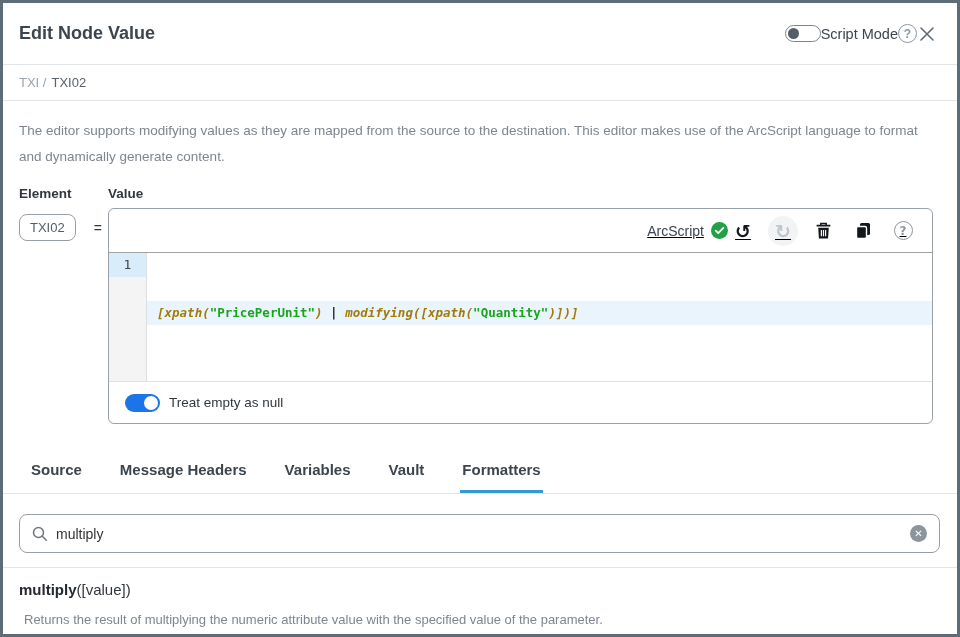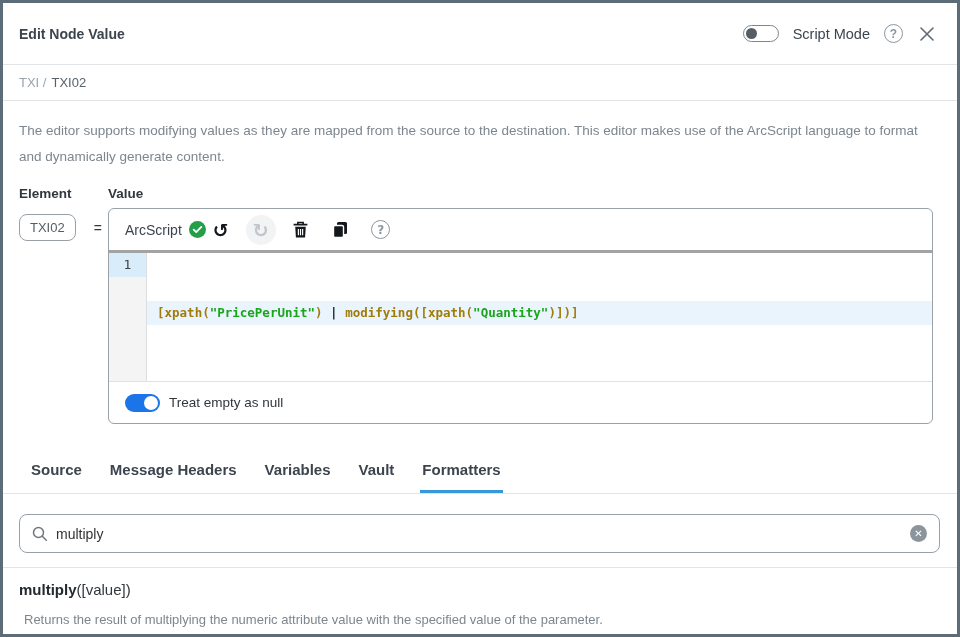--- a/index.html
+++ b/index.html
@@ -3,22 +3,22 @@
 <meta charset="utf-8">
 <style>
   * { box-sizing: border-box; margin: 0; padding: 0; }
   html,body { background:#fff; }
   body { font-family: "Liberation Sans", sans-serif; width:960px; height:637px; }
 
   .dialog { width:960px; height:637px; border:3px solid #5d6c79; background:#fff; overflow:hidden; position:relative; }
 
   
   .hdr { height:62px; display:flex; align-items:center; justify-content:space-between; padding:0 20px 0 16px; border-bottom:1px solid #e2e5e8; }
-  .title { font-size:14px; font-weight:bold; color:#3c454e; }
-  .hdr-right { display:flex; align-items:center; gap:14px; }
+  .title { font-size:18px; font-weight:bold; color:#3c454e; }
+  .hdr-right { display:flex; align-items:center; }
   .toggle-off { width:36px; height:17px; border:1.5px solid #7d868e; border-radius:9px; position:relative; display:inline-block; background:#fff; cursor:pointer; }
   .toggle-off .knob { position:absolute; left:2px; top:1.5px; width:11px; height:11px; border-radius:50%; background:#555e66; }
   .script-mode-label { font-size:14.5px; color:#3c454e; }
   .help-circ { width:19px; height:19px; border:1.4px solid #8d969e; border-radius:50%; color:#8d969e; font-size:12px; display:inline-flex; align-items:center; justify-content:center; cursor:pointer; font-weight:bold; }
   .close-x { width:20px; height:20px; cursor:pointer; display:inline-flex; align-items:center; justify-content:center; }
 
   
   .breadcrumb { height:36px; display:flex; align-items:center; padding:0 16px; border-bottom:1px solid #e2e5e8; font-size:13px; }
   .crumb-light { color:#9aa3ab; }
   .crumb-dark { color:#596168; margin-left:5px; }
@@ -30,42 +30,42 @@
   .map-area { padding:6px 24px 0 16px; }
   .map-labels { display:flex; font-size:13.5px; font-weight:bold; color:#31373d; margin-bottom:7px; }
   .map-labels .lbl-element { width:89px; }
   .map-row { display:flex; align-items:flex-start; }
   .el-col { display:flex; align-items:center; width:89px; flex:none; padding-top:6px; }
   .chip { border:1px solid #98a0a7; border-radius:8px; padding:5px 10px; font-size:13px; color:#555d64; background:#fff; }
   .eq { margin-left:18px; font-size:14px; color:#31373d; }
 
   
   .editor { flex:1; border:1px solid #9aa1a8; border-radius:6px; overflow:hidden; background:#fff; }
-  .ed-hdr { height:44px; display:flex; align-items:center; justify-content:flex-start; padding:0 14px 0 16px; border-bottom:3px solid #a3a3a3; }
+  .ed-hdr { height:44px; display:flex; align-items:center; justify-content:flex-end; padding:0 14px 0 16px; border-bottom:1px solid #a3a3a3;text-decoration:underline; }
   .ed-lang { display:flex; align-items:center; gap:7px; font-size:14px; color:#3c454e; }
   .ed-tools { display:flex; align-items:center; gap:10px; }
   .tool-btn { width:30px; height:30px; border:none; background:transparent; display:inline-flex; align-items:center; justify-content:center; cursor:pointer; border-radius:50%; font-size:19px; font-weight:bold; color:#14181c; font-family:"DejaVu Sans", sans-serif; }
   .tool-btn.disabled { background:#f1f3f4; color:#c0c6cb; cursor:default; }
   .ed-code { display:flex; height:128px; }
   .gutter { width:38px; background:#f4f4f4; border-right:1px solid #dcdfe2; flex:none; font-family:"DejaVu Sans Mono", monospace; font-size:13px; color:#444; }
   .ln { display:block; text-align:center; line-height:24px; }
   .ln.active { background:#d8ecfa; }
   .code-pane { flex:1; font-family:"DejaVu Sans Mono", monospace; font-size:12.5px; font-weight:bold; line-height:24px; white-space:pre; overflow:hidden; }
   .code-line.active { background:#eaf4fc; padding-left:10px; }
-  .tok-func { color:#a17c0a; }
+  .tok-func { color:#a17c0a;font-style:italic; }
   .tok-str  { color:#1ba51b; }
   .tok-op   { color:#24292e; }
   .tok-plain{ color:#24292e; }
   .ed-foot { height:42px; border-top:1px solid #dfe2e5; display:flex; align-items:center; padding:0 16px; gap:9px; }
   .toggle-on { width:35px; height:18px; border-radius:10px; background:#1b74e8; position:relative; display:inline-block; cursor:pointer; flex:none; }
   .toggle-on .knob { position:absolute; right:2px; top:2px; width:14px; height:14px; border-radius:50%; background:#fff; }
   .ed-foot-label { font-size:13.5px; color:#31373d; }
 
   
-  .tabs { display:flex; gap:24px; padding:0 0 0 26px; margin-top:27px; border-bottom:1px solid #e2e5e8; }
+  .tabs { display:flex; gap:34px; padding:0 0 0 26px; margin-top:27px; border-bottom:1px solid #e2e5e8; }
   .tab { font-size:15px; font-weight:bold; color:#3c454e; padding:10px 2px 12px 2px; cursor:pointer; border-bottom:3px solid transparent; }
   .tab.active { border-bottom-color:#3598db; }
 
   
   .search-row { padding:20px 17px 14px 16px; }
   .search-box { height:39px; border:1px solid #98a0a7; border-radius:8px; display:flex; align-items:center; padding:0 12px 0 12px; gap:8px; }
   .search-input { flex:1; border:none; outline:none; font-size:14px; color:#333; font-family:"Liberation Sans", sans-serif; background:transparent; }
   .clear-btn { width:17px; height:17px; border-radius:50%; background:#8d959c; color:#fff; font-size:10px; display:inline-flex; align-items:center; justify-content:center; cursor:pointer; flex:none; }
 
   .divider { border-top:1px solid #e2e5e8; }

